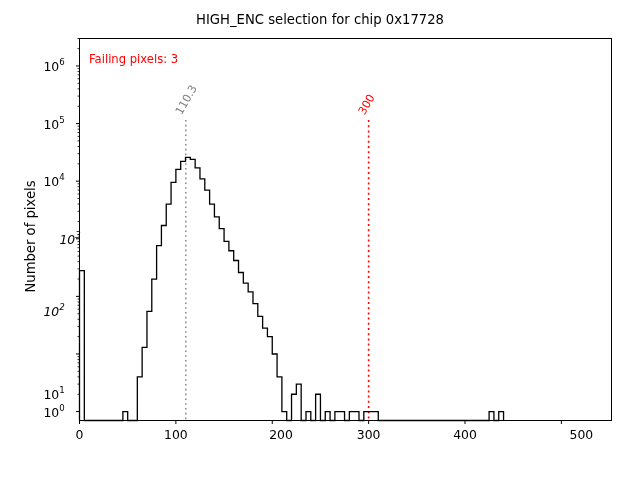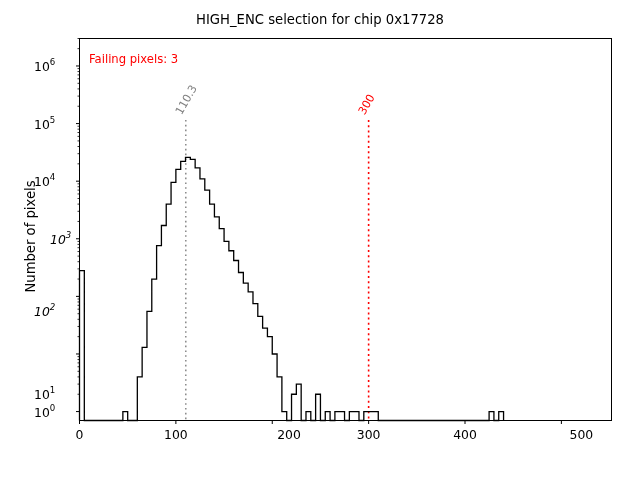--- a/index.html
+++ b/index.html
@@ -61,21 +61,21 @@
     position: absolute;
     font-size: 12.4px;
     color: #000000;
     text-align: center;
     transform: translateX(-50%);
   }
   .tick-label-y {
     position: absolute;
     font-size: 12.4px;
     color: #000000;
-    text-align: left;
+    text-align: center;
     transform: translateY(-50%);
   }
   .tick-label-y sup {
     font-size: 8.6px;
     vertical-align: super;
     line-height: 0;
   }
   #annot-failing {
     position: absolute;
     left: 89px;
@@ -184,21 +184,21 @@
 
     <line id="vline-mean" x1="185.8036231884058" y1="120" x2="185.8036231884058" y2="420.5" stroke="#808080" stroke-width="1.4" stroke-dasharray="1.6 3.2" stroke-linecap="butt"></line>
     <line id="vline-cut" x1="368.6304347826087" y1="120" x2="368.6304347826087" y2="420.5" stroke="#ff0000" stroke-width="1.6" stroke-dasharray="2 3.2" stroke-linecap="butt"></line>
 
     <path id="hist-path" fill="none" stroke="#000000" stroke-width="1.3" stroke-linejoin="miter" d="M 79.50 420.50 L 79.50 270.62 L 84.32 270.62 L 84.32 420.50 L 122.87 420.50 L 122.87 411.58 L 127.69 411.58 L 127.69 420.50 L 137.33 420.50 L 137.33 376.90 L 142.14 376.90 L 142.14 347.42 L 146.96 347.42 L 146.96 311.33 L 151.78 311.33 L 151.78 279.04 L 156.60 279.04 L 156.60 245.64 L 161.42 245.64 L 161.42 225.51 L 166.24 225.51 L 166.24 204.10 L 171.06 204.10 L 171.06 182.46 L 175.88 182.46 L 175.88 169.42 L 180.70 169.42 L 180.70 161.46 L 185.51 161.46 L 185.51 157.28 L 190.33 157.28 L 190.33 159.28 L 195.15 159.28 L 195.15 167.91 L 199.97 167.91 L 199.97 178.80 L 204.79 178.80 L 204.79 190.10 L 209.61 190.10 L 209.61 204.10 L 214.43 204.10 L 214.43 216.88 L 219.25 216.88 L 219.25 228.64 L 224.07 228.64 L 224.07 241.42 L 228.88 241.42 L 228.88 250.74 L 233.70 250.74 L 233.70 260.48 L 238.52 260.48 L 238.52 272.48 L 243.34 272.48 L 243.34 283.11 L 248.16 283.11 L 248.16 291.82 L 252.98 291.82 L 252.98 303.58 L 257.80 303.58 L 257.80 316.35 L 262.62 316.35 L 262.62 328.22 L 267.43 328.22 L 267.43 336.64 L 272.25 336.64 L 272.25 353.98 L 277.07 353.98 L 277.07 376.90 L 281.89 376.90 L 281.89 411.58 L 286.71 411.58 L 286.71 420.50 L 291.53 420.50 L 291.53 394.24 L 296.35 394.24 L 296.35 384.10 L 301.17 384.10 L 301.17 420.50 L 305.99 420.50 L 305.99 411.58 L 310.80 411.58 L 310.80 420.50 L 315.62 420.50 L 315.62 394.24 L 320.44 394.24 L 320.44 420.50 L 325.26 420.50 L 325.26 411.58 L 330.08 411.58 L 330.08 420.50 L 334.90 420.50 L 334.90 411.58 L 339.72 411.58 L 339.72 411.58 L 344.54 411.58 L 344.54 420.50 L 349.36 420.50 L 349.36 411.58 L 354.17 411.58 L 354.17 411.58 L 358.99 411.58 L 358.99 420.50 L 363.81 420.50 L 363.81 411.58 L 368.63 411.58 L 368.63 411.58 L 373.45 411.58 L 373.45 411.58 L 378.27 411.58 L 378.27 420.50 L 489.10 420.50 L 489.10 411.58 L 493.92 411.58 L 493.92 420.50 L 498.74 420.50 L 498.74 411.58 L 503.56 411.58 L 503.56 420.50"></path>
   </svg>
 
   <div id="xtick-labels">
       <div class="tick-label-x" style="left: 79.5px; top: 426.5px;">0</div>
       <div class="tick-label-x" style="left: 175.877px; top: 426.5px;">100</div>
-      <div class="tick-label-x" style="left: 289px; top: 426.5px; text-align: center;">200</div>
+      <div class="tick-label-x" style="left: 281px; top: 426.5px; text-align: center;">200</div>
       <div class="tick-label-x" style="left: 368.63px; top: 426.5px;">300</div>
       <div class="tick-label-x" style="left: 465.007px; top: 426.5px;">400</div>
       <div class="tick-label-x" style="left: 561.384px; top: 426.5px; margin-left: 20px;">500</div>
     </div>
   <div id="ytick-labels">
       <div class="tick-label-y" style="left: 34px; width: 40px; top: 411.578px;">10<sup>0</sup></div>
       <div class="tick-label-y" style="left: 34px; width: 40px; top: 353.978px; margin-top: 40px;">10<sup>1</sup></div>
       <div class="tick-label-y" style="left: 34px; width: 40px; top: 311px; font-style: italic;">10<sup>2</sup></div>
       <div class="tick-label-y" style="left: 50px; width: 40px; top: 238.78px; font-style: italic;">10<sup>3</sup></div>
       <div class="tick-label-y" style="left: 34px; width: 40px; top: 181.18px;">10<sup>4</sup></div>

